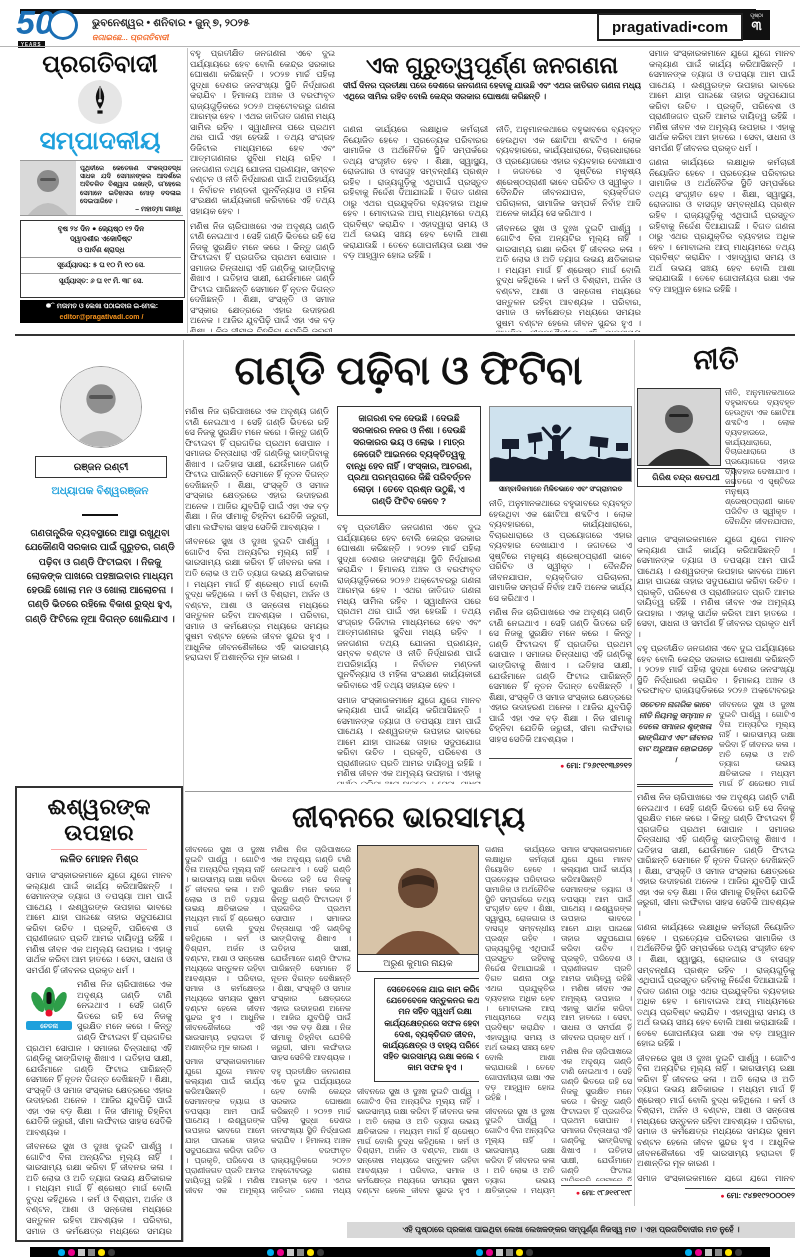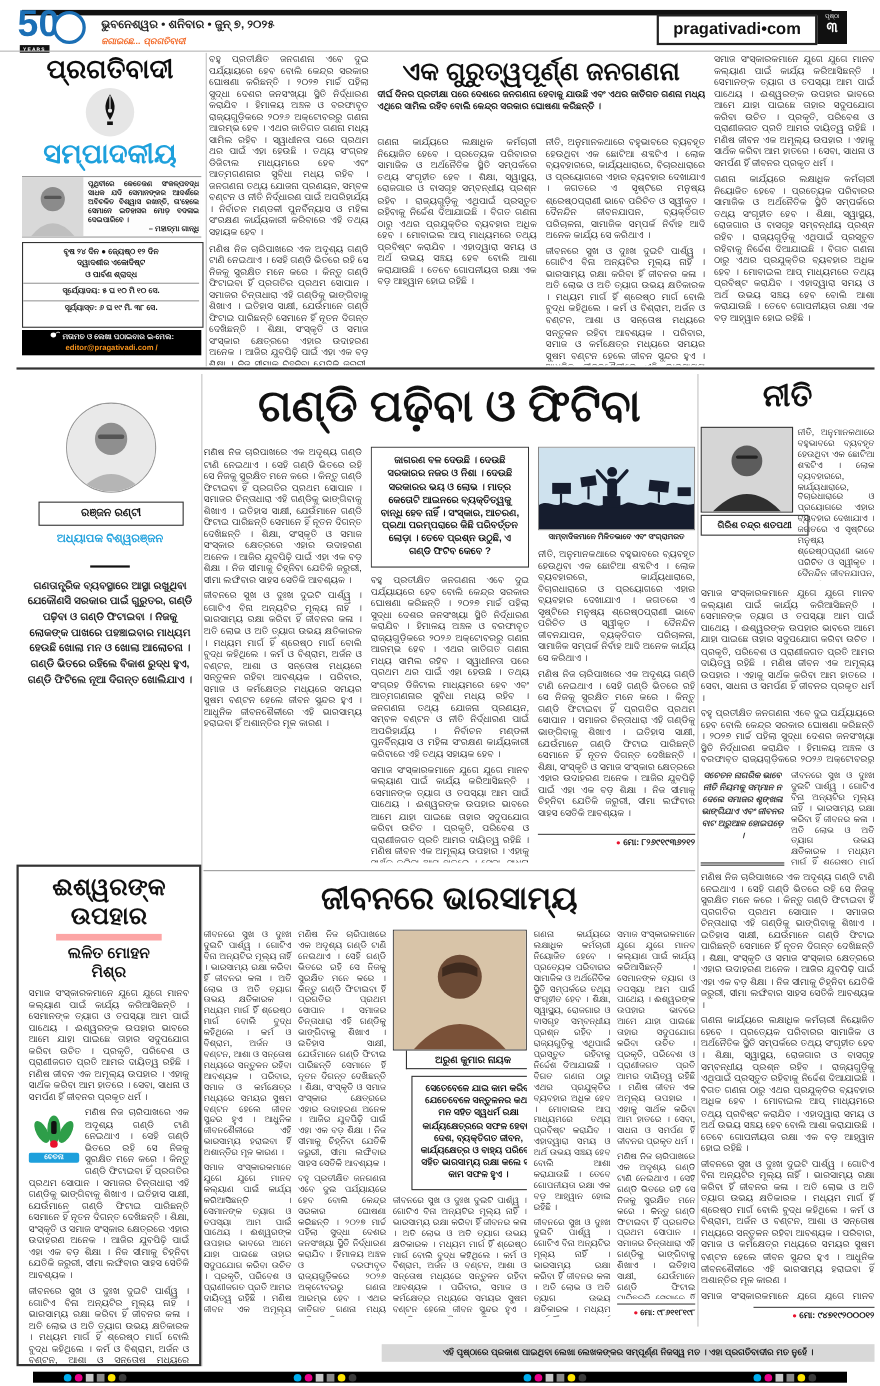--- a/index.html
+++ b/index.html
@@ -15,21 +15,21 @@
   .phone .dot{color:#e8112d;font-size:7px;}
   .boxed{border:1px solid #333;}
   h1,h2,h3{margin:0;}
 </style>
 </head>
 <body>
 
 <div class="abs" style="left:0;top:0;width:800px;height:46px;">
   <div class="abs" style="left:20px;top:9px;width:736px;height:5px;background:#111;"></div>
   <div class="abs" style="left:16px;top:2px;width:70px;height:46px;">
-    <span style="position:absolute;left:0;top:0;font-size:34px;font-weight:bold;color:#1b6fb5;line-height:40px;">50</span>
+    <span style="position:absolute;left:0;top:0;font-size:34px;font-weight:bold;font-style:italic;color:#1b6fb5;line-height:40px;">50</span>
     <span style="position:absolute;left:32px;top:8px;width:24px;height:24px;border:3px solid #1b6fb5;border-radius:50%;background:#fff;"></span>
     <span style="position:absolute;left:2px;top:39px;background:#111;color:#fff;font-size:4.5px;font-weight:bold;padding:1px 3px;letter-spacing:1px;">YEARS</span>
   </div>
   <div class="abs" style="left:92px;top:16px;font-size:10.5px;font-weight:bold;color:#222;">ଭୁବନେଶ୍ୱର • ଶନିବାର • ଜୁନ୍ ୭, ୨୦୨୫</div>
   <div class="abs" style="left:92px;top:33px;font-size:8px;font-weight:bold;font-style:italic;color:#f26522;">ଜଗାଇଛେ... ପ୍ରଗତିବାଦୀ</div>
   <div class="abs" style="left:597px;top:13px;width:142px;height:24px;border:2px solid #222;text-align:center;line-height:24px;font-size:15px;font-weight:bold;color:#111;">pragativadi•com</div>
   <div class="abs" style="left:743px;top:10px;width:27px;height:30px;background:#111;color:#fff;text-align:center;">
     <div style="font-size:5.5px;padding-top:2px;">ପୃଷ୍ଠା</div>
     <div style="font-size:13px;font-weight:bold;line-height:14px;">୩</div>
   </div>
@@ -201,21 +201,21 @@
 
   <div class="abs" style="left:172px;top:50px;width:122px;height:352px;overflow:hidden;">
     <span style="display:block;width:120px;height:108px;border:1px solid #333;">
       <svg width="120" height="108" viewBox="0 0 120 108">
         <rect width="120" height="108" fill="#d8c4a8"></rect>
         <circle cx="60" cy="42" r="20" fill="#6b4a35"></circle>
         <path d="M18 108 Q60 62 102 108 Z" fill="#7a5138"></path>
         <path d="M44 34 Q60 24 76 34 L76 42 Q60 34 44 42 Z" fill="#3e2a1e"></path>
       </svg>
     </span>
-    <div class="centered" style="width:120px;height:16px;border:1px solid #333;border-top:none;line-height:16px;font-size:9px;font-weight:bold;overflow:hidden;margin-left:12px;">
+    <div class="centered" style="width:120px;height:16px;border:1px solid #333;border-top:none;line-height:16px;font-size:9px;font-weight:normal;overflow:hidden;">
       <span>ଅରୁଣ କୁମାର ନାୟକ</span>
     </div>
     <div class="boxed centered" style="margin-top:6px;width:110px;padding:5px;font-size:8.3px;font-weight:bold;line-height:1.35;height:92px;overflow:hidden;margin-left:17px;">ସେତେବେଳେ ଯାଇ କାମ କରିବା ଯେତେବେଳେ ସନ୍ତୁଳନର କଥା, ମନ ସହିତ ସ୍ୱଧର୍ମ ରକ୍ଷା କାର୍ଯ୍ୟକ୍ଷେତ୍ରରେ ସଫଳ ହେବା । ଦେଶ, ବ୍ୟକ୍ତିଗତ ଜୀବନ, କାର୍ଯ୍ୟକ୍ଷେତ୍ର ଓ ବାହ୍ୟ ପରିବେଶ ସହିତ ଭାରସାମ୍ୟ ରକ୍ଷା କଲେ ସବୁ କାମ ସଫଳ ହୁଏ ।</div>
     <div class="just" style="height:112px;margin-top:5px;font-size:8px;">
       <p>ଜୀବନରେ ସୁଖ ଓ ଦୁଃଖ ଦୁଇଟି ପାର୍ଶ୍ୱ । ଗୋଟିଏ ବିନା ଅନ୍ୟଟିର ମୂଲ୍ୟ ନାହିଁ । ଭାରସାମ୍ୟ ରକ୍ଷା କରିବା ହିଁ ଜୀବନର କଳା । ଅତି ଲୋଭ ଓ ଅତି ତ୍ୟାଗ ଉଭୟ କ୍ଷତିକାରକ । ମଧ୍ୟମ ମାର୍ଗ ହିଁ ଶ୍ରେଷ୍ଠ ମାର୍ଗ ବୋଲି ବୁଦ୍ଧ କହିଥିଲେ । କର୍ମ ଓ ବିଶ୍ରାମ, ଅର୍ଜନ ଓ ବଣ୍ଟନ, ଆଶା ଓ ସନ୍ତୋଷ ମଧ୍ୟରେ ସନ୍ତୁଳନ ରହିବା ଆବଶ୍ୟକ । ପରିବାର, ସମାଜ ଓ କର୍ମକ୍ଷେତ୍ର ମଧ୍ୟରେ ସମୟର ସୁଷମ ବଣ୍ଟନ ହେଲେ ଜୀବନ ସୁନ୍ଦର ହୁଏ । ଆଧୁନିକ ଜୀବନଶୈଳୀରେ ଏହି ଭାରସାମ୍ୟ ହରାଇବା ହିଁ ଅଶାନ୍ତିର ମୂଳ କାରଣ ।</p>
     </div>
   </div>
 
   <div class="abs just" style="left:300px;top:50px;width:70px;height:352px;font-size:8px;">
     <p>ଗଣନା କାର୍ଯ୍ୟରେ ଲକ୍ଷାଧିକ କର୍ମଚାରୀ ନିୟୋଜିତ ହେବେ । ପ୍ରତ୍ୟେକ ପରିବାରର ସାମାଜିକ ଓ ଅର୍ଥନୈତିକ ସ୍ଥିତି ସମ୍ପର୍କରେ ତଥ୍ୟ ସଂଗୃହୀତ ହେବ । ଶିକ୍ଷା, ସ୍ୱାସ୍ଥ୍ୟ, ରୋଜଗାର ଓ ବାସଗୃହ ସମ୍ବନ୍ଧୀୟ ପ୍ରଶ୍ନ ରହିବ । ରାଜ୍ୟଗୁଡ଼ିକୁ ଏଥିପାଇଁ ପ୍ରସ୍ତୁତ ରହିବାକୁ ନିର୍ଦ୍ଦେଶ ଦିଆଯାଇଛି । ବିଗତ ଗଣନା ଠାରୁ ଏଥର ପ୍ରଯୁକ୍ତିର ବ୍ୟବହାର ଅଧିକ ହେବ । ମୋବାଇଲ ଆପ୍ ମାଧ୍ୟମରେ ତଥ୍ୟ ପ୍ରବିଷ୍ଟ କରାଯିବ । ଏହାଦ୍ୱାରା ସମୟ ଓ ଅର୍ଥ ଉଭୟ ସଞ୍ଚୟ ହେବ ବୋଲି ଆଶା କରାଯାଉଛି । ତେବେ ଗୋପନୀୟତା ରକ୍ଷା ଏକ ବଡ଼ ଆହ୍ୱାନ ହୋଇ ରହିଛି ।</p>
@@ -269,21 +269,21 @@
   </div>
 
   <div class="abs phone" style="left:48px;top:848px;width:110px;">
     <span class="dot">●</span>
     <span>ମୋ: ୯୪୭୧୯୨୦୦୦୧୨</span>
   </div>
 </div>
 
 <div class="abs" style="left:15px;top:786px;width:168px;height:456px;border:2px solid #333;box-sizing:border-box;padding:6px 9px;overflow:hidden;">
   <h3 class="centered" style="font-size:22px;font-weight:900;line-height:26px;">ଈଶ୍ୱରଙ୍କ ଉପହାର</h3>
-  <div class="centered" style="font-size:14px;font-weight:bold;border-top:6px solid #fca5a5;width:96px;margin:3px auto 5px;padding-top:3px;">ଲଳିତ ମୋହନ ମିଶ୍ର</div>
+  <div class="centered" style="font-size:10px;font-weight:bold;border-top:1px solid #fca5a5;width:96px;margin:3px auto 5px;padding-top:3px;">ଲଳିତ ମୋହନ ମିଶ୍ର</div>
   <div class="just" style="height:368px;">
     <p>ସମାଜ ସଂସ୍କାରକମାନେ ଯୁଗେ ଯୁଗେ ମାନବ କଲ୍ୟାଣ ପାଇଁ କାର୍ଯ୍ୟ କରିଆସିଛନ୍ତି । ସେମାନଙ୍କ ତ୍ୟାଗ ଓ ତପସ୍ୟା ଆମ ପାଇଁ ପାଥେୟ । ଈଶ୍ୱରଙ୍କ ଉପହାର ଭାବରେ ଆମେ ଯାହା ପାଇଛେ ତାହାର ସଦୁପଯୋଗ କରିବା ଉଚିତ । ପ୍ରକୃତି, ପରିବେଶ ଓ ପ୍ରାଣୀଜଗତ ପ୍ରତି ଆମର ଦାୟିତ୍ୱ ରହିଛି । ମଣିଷ ଜୀବନ ଏକ ଅମୂଲ୍ୟ ଉପହାର । ଏହାକୁ ସାର୍ଥକ କରିବା ଆମ ହାତରେ । ସେବା, ସାଧନା ଓ ସମର୍ପଣ ହିଁ ଜୀବନର ପ୍ରକୃତ ଧର୍ମ ।</p>
     <span style="float:left;width:46px;height:56px;margin:1px 5px 2px 0;text-align:center;">
       <svg width="44" height="38" viewBox="0 0 44 38">
         <ellipse cx="22" cy="20" rx="6" ry="13" fill="#2e9e49"></ellipse>
         <ellipse cx="11" cy="22" rx="5" ry="11" fill="#2e9e49" transform="rotate(-28 11 22)"></ellipse>
         <ellipse cx="33" cy="22" rx="5" ry="11" fill="#2e9e49" transform="rotate(28 33 22)"></ellipse>
         <rect x="19.5" y="12" width="5" height="12" rx="2" fill="#111"></rect>
         <circle cx="22" cy="33" r="3.5" fill="#e8112d"></circle>
       </svg>

